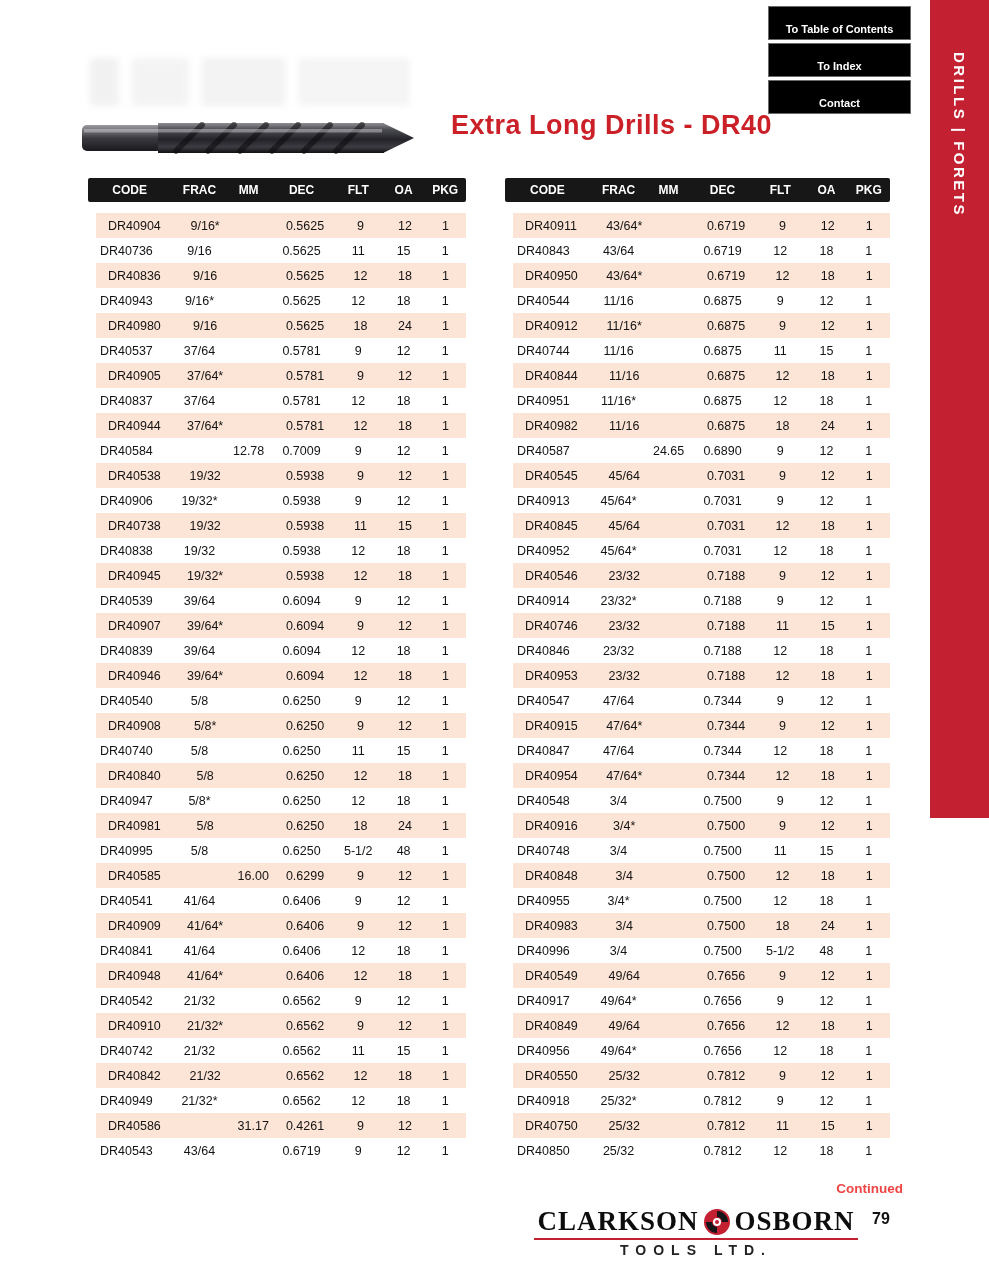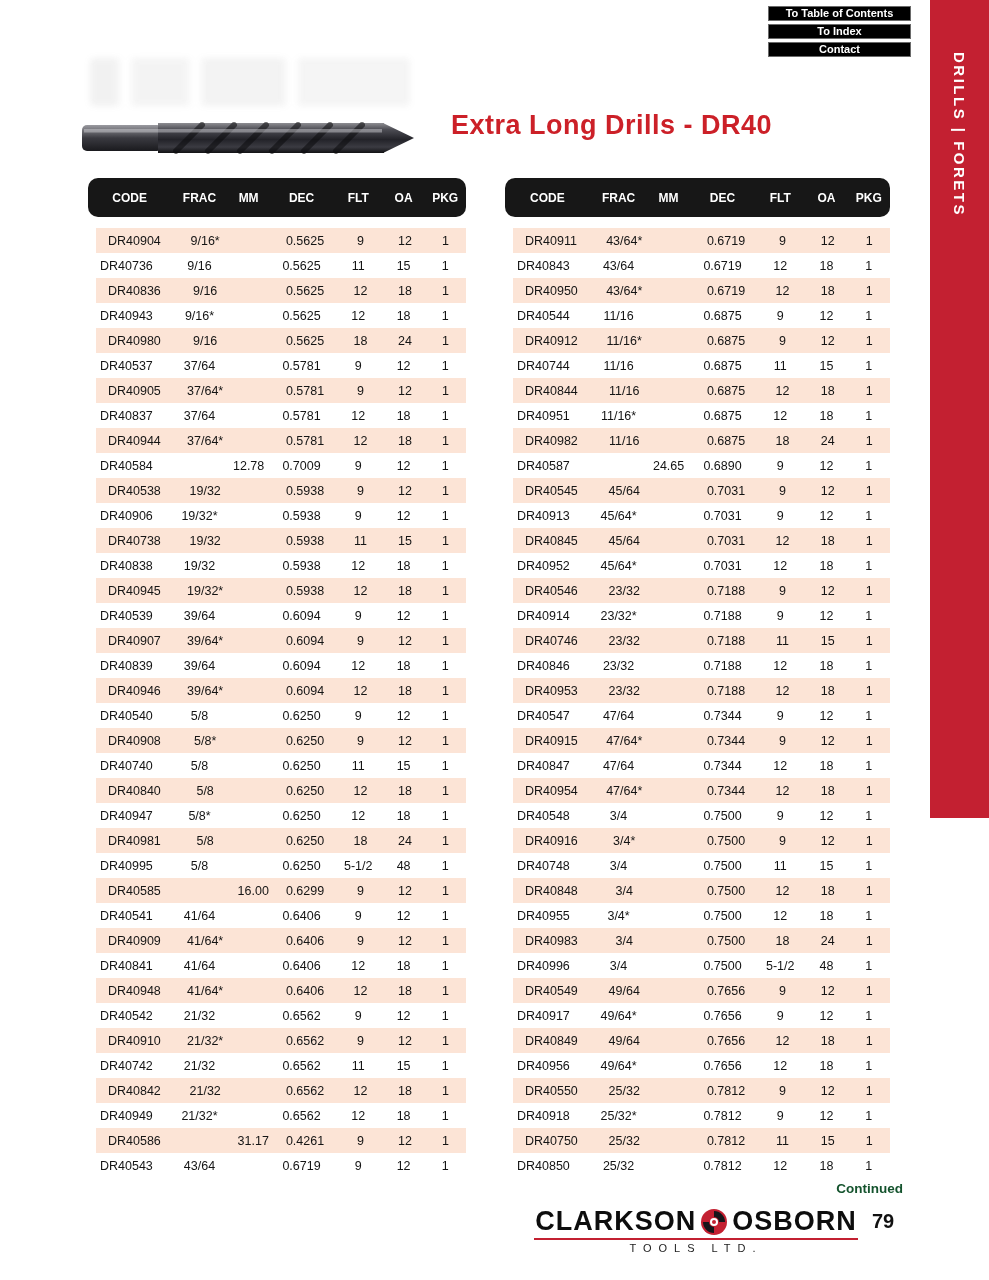--- a/index.html
+++ b/index.html
@@ -9,21 +9,21 @@
     position:relative; width:989px; height:1280px;
     background:#ffffff; margin:0 auto; overflow:hidden;
   }
 
   
   .nav { position:absolute; top:6px; left:768px; width:143px; display:flex; flex-direction:column; gap:3px; }
   .nav button {
     display:block; width:100%; height:15px; line-height:13px;
     background:#000; color:#fff; font-size:11px; font-weight:bold;
     border:1px solid #6a6a6a; cursor:pointer;
-    font-family:"Liberation Sans", sans-serif; text-align:center; padding:0 2px;
+    font-family:"Liberation Sans", sans-serif; text-align:center; padding:16px 2px;
   }
 
   
   .sidebar {
     position:absolute; top:0; right:0; width:59px; height:818px;
     background:#c32031;
   }
   .sidebar-label {
     position:absolute; top:52px; left:50%; transform:translateX(-50%);
     writing-mode:vertical-rl; color:#fff; font-weight:bold;
@@ -47,43 +47,43 @@
     white-space:nowrap;
   }
 
   
   .table { position:absolute; top:178px; }
   .table-left  { left:88px;  width:378px; }
   .table-right { left:505px; width:385px; }
   .thead {
     display:grid; grid-template-columns:22% 15% 11% 17% 13% 11% 11%;
     background:#171717; color:#fff; font-weight:bold; font-size:12px;
-    height:39px; align-items:center; border-radius:10px;
+    height:24px; align-items:center; border-radius:2px;
   }
   .thead span { text-align:center; }
   .tbody { margin-top:11px; }
   .row {
     display:grid; grid-template-columns:22% 15% 11% 17% 13% 11% 11%;
     height:25px; align-items:center; font-size:12.5px; color:#141414;
   }
   .row.stripe { background:#fce4d6;margin-left:8px; }
   .cell { text-align:center; white-space:nowrap; }
   .cell.c0 { text-align:left; padding-left:12px; }
 
   
   .continued {
     position:absolute; top:1181px; right:86px;
-    font-size:13.5px; font-weight:bold; color:#14532d;
+    font-size:13.5px; font-weight:bold; color:#ef4444;
   }
   .brand { position:absolute; left:528px; top:1206px; width:336px; text-align:center; }
   .brand-row { display:flex; align-items:center; justify-content:center; gap:4px; }
-  .brand-word { font-size:27px; font-weight:bold; color:#0d0d0d; letter-spacing:1px; }
+  .brand-word { font-size:27px; font-weight:bold; color:#0d0d0d; letter-spacing:1px;font-family:Liberation Serif, serif; }
   .brand-rule { height:2px; background:#c32031; margin:1px 6px 2px 6px; }
-  .brand-sub { font-size:11px; font-weight:normal; color:#222; letter-spacing:7px; }
-  .page-number { position:absolute; left:872px; top:1210px; font-size:20px; font-weight:bold; color:#111; }
+  .brand-sub { font-size:14px; font-weight:bold; color:#222; letter-spacing:7px; }
+  .page-number { position:absolute; left:872px; top:1210px; font-size:16px; font-weight:bold; color:#111; }
 </style>
 </head>
 <body>
 
 <div class="page">
 
   <div class="nav">
     <button>To Table of Contents</button>
     <button>To Index</button>
     <button>Contact</button>

